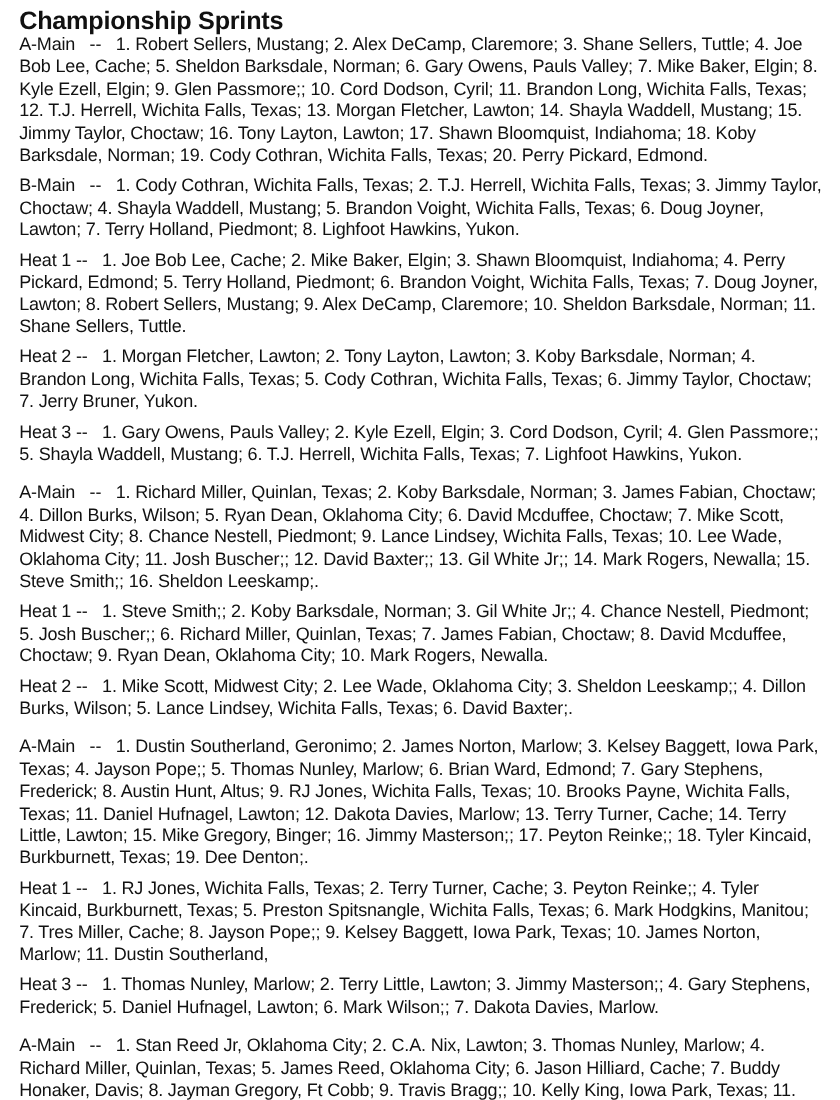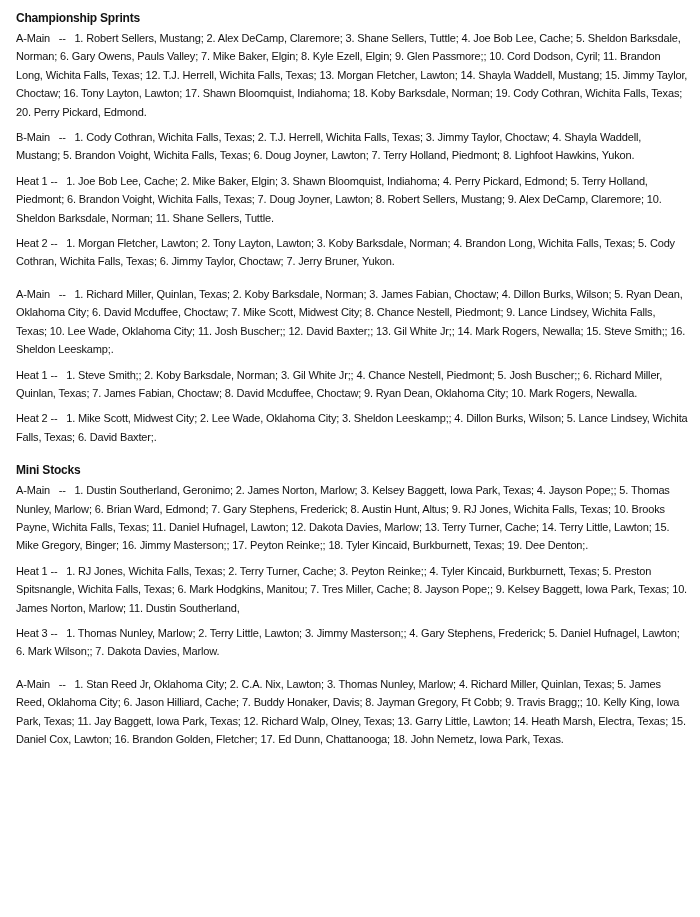--- a/index.html
+++ b/index.html
@@ -5,50 +5,50 @@
   html, body { margin: 0; padding: 0; background: #ffffff; }
   body {
     width: 700px; height: 917px; overflow: hidden;
     font-family: "Liberation Sans", sans-serif;
     color: #111111;
   }
   .page { padding: 8px 12px 0 16px; }
   .section { margin: 0 0 14px 0; }
   .section h2 {
     font-family: "Liberation Sans", sans-serif;
-    font-size: 12px; font-weight: bold; margin: 0 0 1px 0; line-height: 20px;
+    font-size: 21px; font-weight: bold; margin: 0 0 1px 0; line-height: 20px;
     letter-spacing: -0.2px;
   }
   .race {
-    font-size: 11px; line-height: 18.4px; margin: 0 0 7px 0;
+    font-size: 15px; line-height: 18.4px; margin: 0 0 7px 0;
     letter-spacing: -0.15px; word-spacing: 0px;
   }
   .race .label { white-space: pre; }
 </style>
 </head>
 <body>
 
 <div class="page">
 
   <div class="section">
     <h2>Championship Sprints</h2>
     <p class="race"><span class="label">A-Main   --   </span><span>1. Robert Sellers, Mustang; 2. Alex DeCamp, Claremore; 3. Shane Sellers, Tuttle; 4. Joe Bob Lee, Cache; 5. Sheldon Barksdale, Norman; 6. Gary Owens, Pauls Valley; 7. Mike Baker, Elgin; 8. Kyle Ezell, Elgin; 9. Glen Passmore;; 10. Cord Dodson, Cyril; 11. Brandon Long, Wichita Falls, Texas; 12. T.J. Herrell, Wichita Falls, Texas; 13. Morgan Fletcher, Lawton; 14. Shayla Waddell, Mustang; 15. Jimmy Taylor, Choctaw; 16. Tony Layton,  Lawton; 17. Shawn Bloomquist, Indiahoma; 18. Koby Barksdale, Norman; 19. Cody Cothran, Wichita Falls, Texas; 20. Perry Pickard, Edmond.</span></p>
     <p class="race"><span class="label">B-Main   --   </span><span>1. Cody Cothran, Wichita Falls, Texas; 2. T.J. Herrell, Wichita Falls, Texas; 3. Jimmy Taylor, Choctaw; 4. Shayla Waddell, Mustang; 5. Brandon Voight, Wichita Falls, Texas; 6. Doug Joyner, Lawton; 7. Terry Holland, Piedmont; 8. Lighfoot Hawkins, Yukon.</span></p>
     <p class="race"><span class="label">Heat 1 --   </span><span>1. Joe Bob Lee, Cache; 2. Mike Baker, Elgin; 3. Shawn Bloomquist, Indiahoma; 4. Perry Pickard, Edmond; 5. Terry Holland, Piedmont; 6. Brandon Voight, Wichita Falls, Texas; 7. Doug Joyner, Lawton; 8. Robert Sellers, Mustang; 9. Alex DeCamp, Claremore; 10. Sheldon Barksdale, Norman; 11. Shane Sellers, Tuttle.</span></p>
     <p class="race"><span class="label">Heat 2 --   </span><span>1. Morgan Fletcher, Lawton; 2. Tony Layton, Lawton; 3. Koby Barksdale, Norman; 4. Brandon Long, Wichita Falls, Texas; 5. Cody Cothran, Wichita Falls, Texas; 6. Jimmy Taylor, Choctaw; 7. Jerry Bruner, Yukon.</span></p>
+    <p class="race"><span class="label">Heat 3 --   </span><span>1. Gary Owens, Pauls Valley; 2. Kyle Ezell, Elgin; 3. Cord Dodson, Cyril; 4. Glen Passmore;; 5. Shayla Waddell, Mustang; 6. T.J. Herrell, Wichita Falls, Texas; 7. Lighfoot Hawkins, Yukon.</span></p>
   </div>
 
   <div class="section">
     <p class="race"><span class="label">A-Main   --   </span><span>1. Richard Miller, Quinlan, Texas; 2. Koby Barksdale, Norman; 3. James Fabian, Choctaw; 4. Dillon Burks, Wilson; 5. Ryan Dean, Oklahoma City; 6. David Mcduffee, Choctaw; 7. Mike Scott, Midwest City; 8. Chance Nestell, Piedmont; 9. Lance Lindsey, Wichita Falls, Texas; 10. Lee Wade, Oklahoma City; 11. Josh Buscher;; 12. David Baxter;; 13. Gil White Jr;; 14. Mark Rogers, Newalla; 15. Steve Smith;; 16. Sheldon Leeskamp;.</span></p>
     <p class="race"><span class="label">Heat 1 --   </span><span>1. Steve Smith;; 2. Koby Barksdale, Norman; 3. Gil White Jr;; 4. Chance Nestell, Piedmont; 5. Josh Buscher;; 6. Richard Miller, Quinlan, Texas; 7. James Fabian, Choctaw; 8. David Mcduffee, Choctaw; 9. Ryan Dean, Oklahoma City; 10. Mark Rogers, Newalla.</span></p>
     <p class="race"><span class="label">Heat 2 --   </span><span>1. Mike Scott, Midwest City; 2. Lee Wade, Oklahoma City; 3. Sheldon Leeskamp;; 4. Dillon Burks, Wilson; 5. Lance Lindsey, Wichita Falls, Texas; 6. David Baxter;.</span></p>
   </div>
 
   <div class="section">
-    <h2>Mini Stocks</h2>
     <p class="race"><span class="label">A-Main   --   </span><span>1. Dustin Southerland, Geronimo; 2. James Norton, Marlow; 3. Kelsey Baggett, Iowa Park, Texas; 4. Jayson Pope;; 5. Thomas Nunley, Marlow; 6. Brian Ward, Edmond; 7. Gary Stephens, Frederick; 8. Austin Hunt, Altus; 9. RJ Jones, Wichita Falls, Texas; 10. Brooks Payne, Wichita Falls, Texas; 11. Daniel Hufnagel, Lawton; 12. Dakota Davies, Marlow; 13. Terry Turner, Cache; 14. Terry Little, Lawton; 15. Mike Gregory, Binger; 16. Jimmy Masterson;; 17. Peyton Reinke;; 18. Tyler Kincaid, Burkburnett, Texas; 19. Dee Denton;.</span></p>
     <p class="race"><span class="label">Heat 1 --   </span><span>1. RJ Jones, Wichita Falls, Texas; 2. Terry Turner, Cache; 3. Peyton Reinke;; 4. Tyler Kincaid, Burkburnett, Texas; 5. Preston Spitsnangle, Wichita Falls, Texas; 6. Mark Hodgkins, Manitou; 7. Tres Miller, Cache; 8. Jayson Pope;; 9. Kelsey Baggett, Iowa Park, Texas; 10. James Norton, Marlow; 11. Dustin Southerland,</span></p>
     <p class="race"><span class="label">Heat 3 --   </span><span>1. Thomas Nunley, Marlow; 2. Terry Little, Lawton; 3. Jimmy Masterson;; 4. Gary Stephens, Frederick; 5. Daniel Hufnagel, Lawton; 6. Mark Wilson;; 7. Dakota Davies, Marlow.</span></p>
   </div>
 
   <div class="section">
     <p class="race"><span class="label">A-Main   --   </span><span>1. Stan Reed Jr, Oklahoma City; 2. C.A. Nix, Lawton; 3. Thomas Nunley, Marlow; 4. Richard Miller, Quinlan, Texas; 5. James Reed, Oklahoma City; 6. Jason Hilliard, Cache; 7. Buddy Honaker, Davis; 8. Jayman Gregory, Ft Cobb; 9. Travis Bragg;; 10. Kelly King, Iowa Park, Texas; 11. Jay Baggett, Iowa Park, Texas; 12. Richard Walp, Olney, Texas; 13. Garry Little, Lawton; 14. Heath Marsh, Electra, Texas; 15. Daniel Cox, Lawton; 16. Brandon Golden, Fletcher; 17. Ed Dunn, Chattanooga; 18. John Nemetz, Iowa Park, Texas.</span></p>
 
   </div>
 

